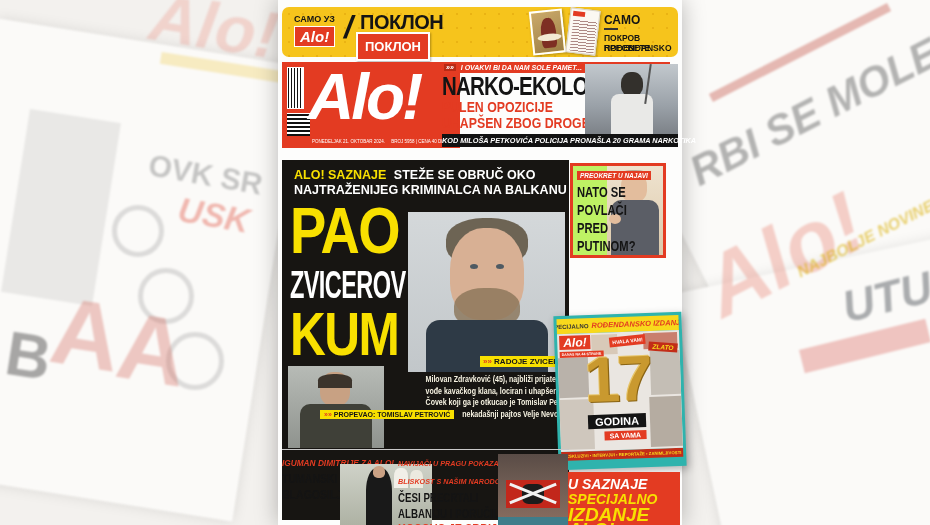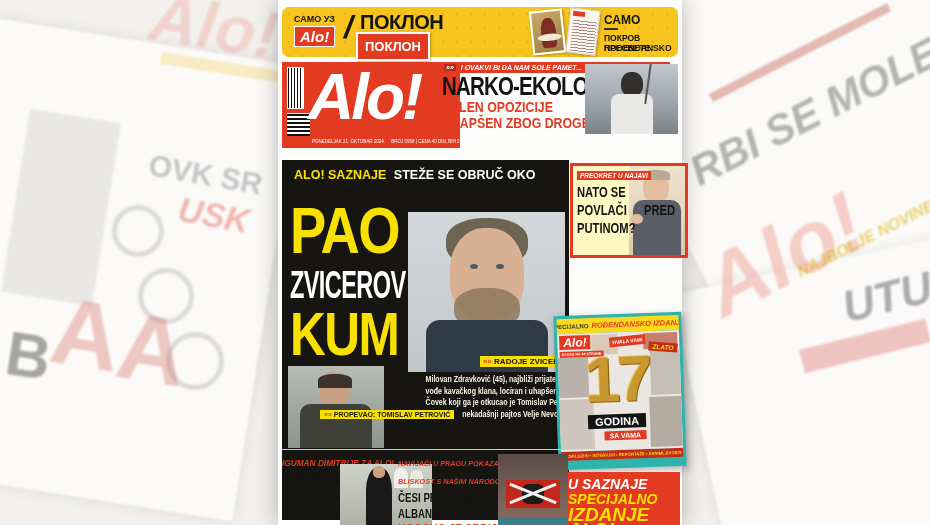--- a/index.html
+++ b/index.html
@@ -114,26 +114,28 @@
       <span>I OVAKVI BI DA NAM SOLE PAMET...</span>
     </div>
     <div class="abs blk cond" style="left:0;top:10px;font-size:25px;font-weight:bold;letter-spacing:-1px;transform:scaleX(.82);">NARKO-EKOLOG</div>
     <div class="abs red cond" style="left:0;top:37px;font-size:14px;font-weight:bold;transform:scaleX(.88);">PULEN OPOZICIJE</div>
     <div class="abs red cond" style="left:0;top:53px;font-size:14px;font-weight:bold;transform:scaleX(.88);">UHAPŠEN ZBOG DROGE</div>
     <div class="abs photo" style="left:143px;top:2px;width:93px;height:70px;background:linear-gradient(180deg,#c2c8cd 0%,#9aa1a8 60%,#7d8288 100%);">
       <div class="head" style="left:36px;top:8px;width:22px;height:24px;background:#33302c;"></div>
       <div class="abs" style="position:absolute;left:26px;top:30px;width:42px;height:40px;background:#e9e9e7;border-radius:8px 8px 0 0;"></div>
       <div class="abs" style="position:absolute;left:62px;top:0;width:2px;height:40px;background:#555;transform:rotate(8deg);"></div>
     </div>
+    <div class="abs ital wht" style="left:0;top:72px;width:236px;height:13px;background:#121212;font-size:7.3px;font-weight:bold;line-height:13px;text-align:center;white-space:nowrap;">KOD MILOŠA PETKOVIĆA POLICIJA PRONAŠLA 20 GRAMA NARKOTIKA</div>
   </div>
 
   <div class="abs" style="left:4px;top:160px;width:287px;height:360px;background:#171512;">
     <div class="abs" style="left:12px;top:8px;font-size:12.5px;font-weight:bold;line-height:15px;white-space:nowrap;">
       <span class="yel">ALO! SAZNAJE</span>
       <span class="wht" style="margin-left:4px;">STEŽE SE OBRUČ OKO</span><br>
+      <span class="wht">NAJTRAŽENIJEG KRIMINALCA NA BALKANU</span>
     </div>
     <div class="abs yel cond" style="left:8px;top:34px;font-size:64px;font-weight:bold;letter-spacing:-2px;transform:scaleX(.85);">PAO</div>
     <div class="abs wht cond" style="left:8px;top:104px;font-size:38px;font-weight:bold;letter-spacing:-1px;transform:scaleX(.62);">ZVICEROV</div>
     <div class="abs yel cond" style="left:8px;top:138px;font-size:62px;font-weight:bold;letter-spacing:-2px;transform:scaleX(.8);">KUM</div>
 
     <div class="abs photo" style="left:126px;top:52px;width:157px;height:160px;background:linear-gradient(180deg,#d4d8da 0%,#c2c7ca 100%);">
       <div class="head" style="left:38px;top:6px;width:82px;height:48px;background:#6d6454;"></div>
       <div class="head" style="left:42px;top:16px;width:74px;height:92px;background:#d8b094;"></div>
       <div class="head" style="left:46px;top:76px;width:66px;height:40px;background:#8a7458;opacity:.8;"></div>
       <div style="position:absolute;left:62px;top:52px;width:8px;height:5px;background:#4e5a63;border-radius:50%;"></div>
@@ -157,21 +159,21 @@
 
     <div class="abs" style="left:104px;top:214px;width:180px;text-align:right;color:#f7f3e2;font-size:9px;font-weight:bold;line-height:11.5px;
                 transform:scaleX(.78);transform-origin:right top;white-space:nowrap;">
       <div>Milovan Zdravković (45), najbliži prijatelj i saradnik</div>
       <div>vođe kavačkog klana, lociran i uhapšen u Zagrebu.</div>
       <div>Čovek koji ga je otkucao je Tomislav Petrović,</div>
       <div>nekadašnji pajtos Velje Nevolje</div>
     </div>
   </div>
 
-  <div class="abs" style="left:292px;top:163px;width:118px;height:95px;background:#fef9c3;border:3px solid #e33b22;">
+  <div class="abs" style="left:292px;top:163px;width:96px;height:95px;background:#bef264;border:3px solid #e33b22;">
     <div class="abs photo" style="right:0;top:0;width:56px;height:89px;background:linear-gradient(180deg,#efe3cf 0%,#dcc9ab 100%);">
       <div class="head" style="left:14px;top:6px;width:26px;height:30px;background:#e3bd9d;"></div>
       <div style="position:absolute;left:13px;top:4px;width:28px;height:10px;background:#b9aa96;border-radius:45% 45% 0 0;"></div>
       <div style="position:absolute;left:4px;top:34px;width:48px;height:55px;background:#5b5e66;border-radius:10px 10px 0 0;"></div>
       <div style="position:absolute;left:2px;top:48px;width:12px;height:10px;background:#e3bd9d;border-radius:50%;"></div>
     </div>
     <div class="abs redbox ital" style="left:4px;top:5px;font-size:6.5px;padding:1px 3px;white-space:nowrap;z-index:2;">PREOKRET U NAJAVI</div>
     <div class="abs" style="left:4px;top:17px;z-index:2;line-height:17px;">
       <div class="blk cond" style="font-size:14px;font-weight:bold;transform:scaleX(.8);">NATO SE</div>
       <div class="blk cond" style="font-size:14px;font-weight:bold;transform:scaleX(.8);">POVLAČI</div>

